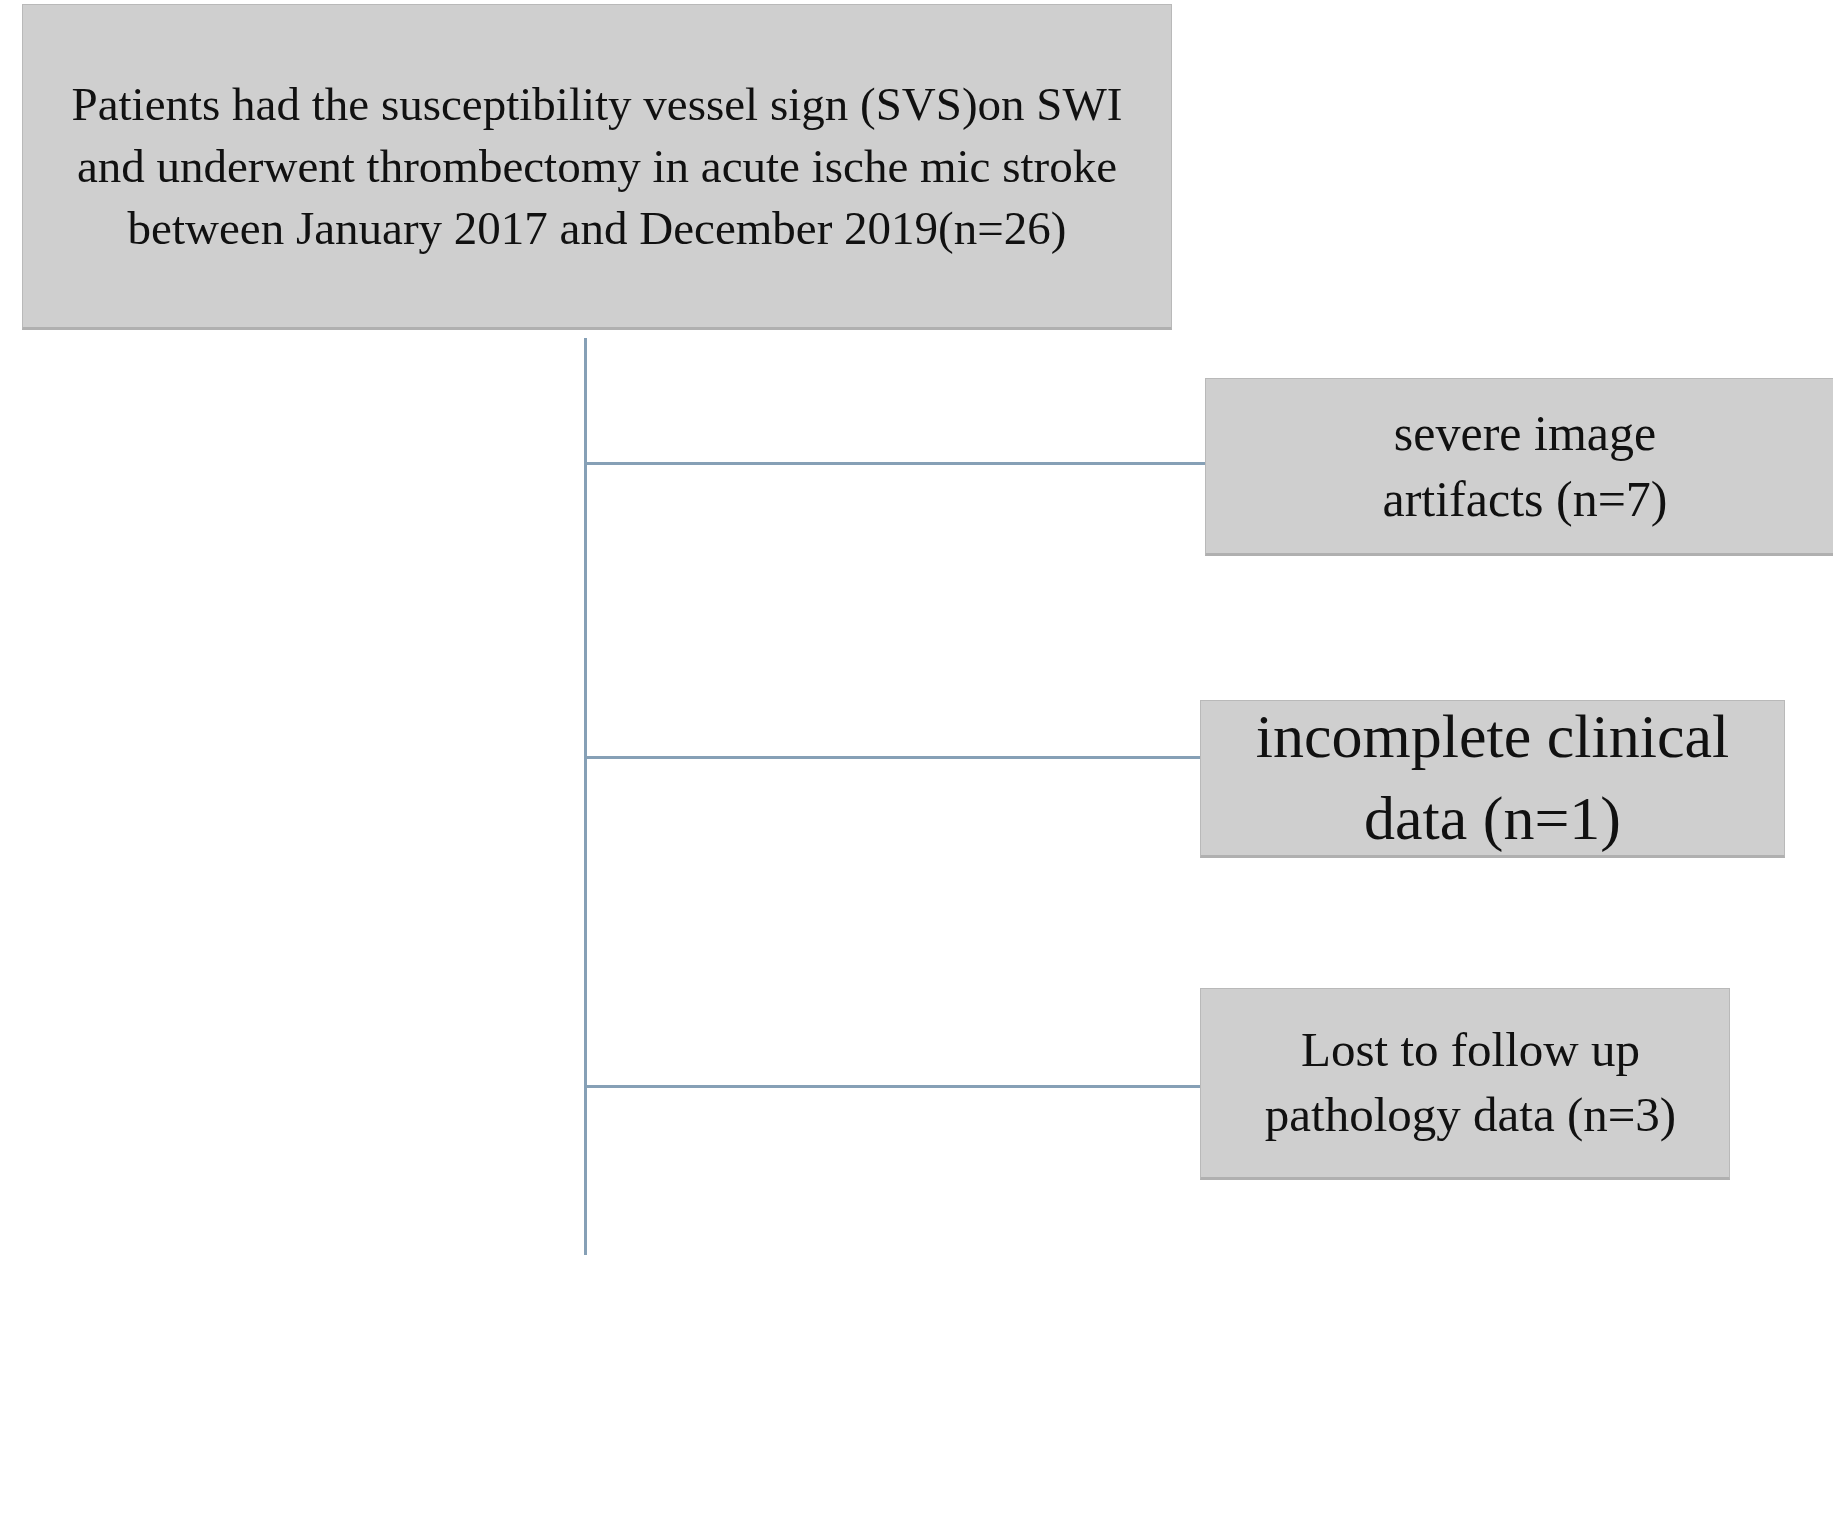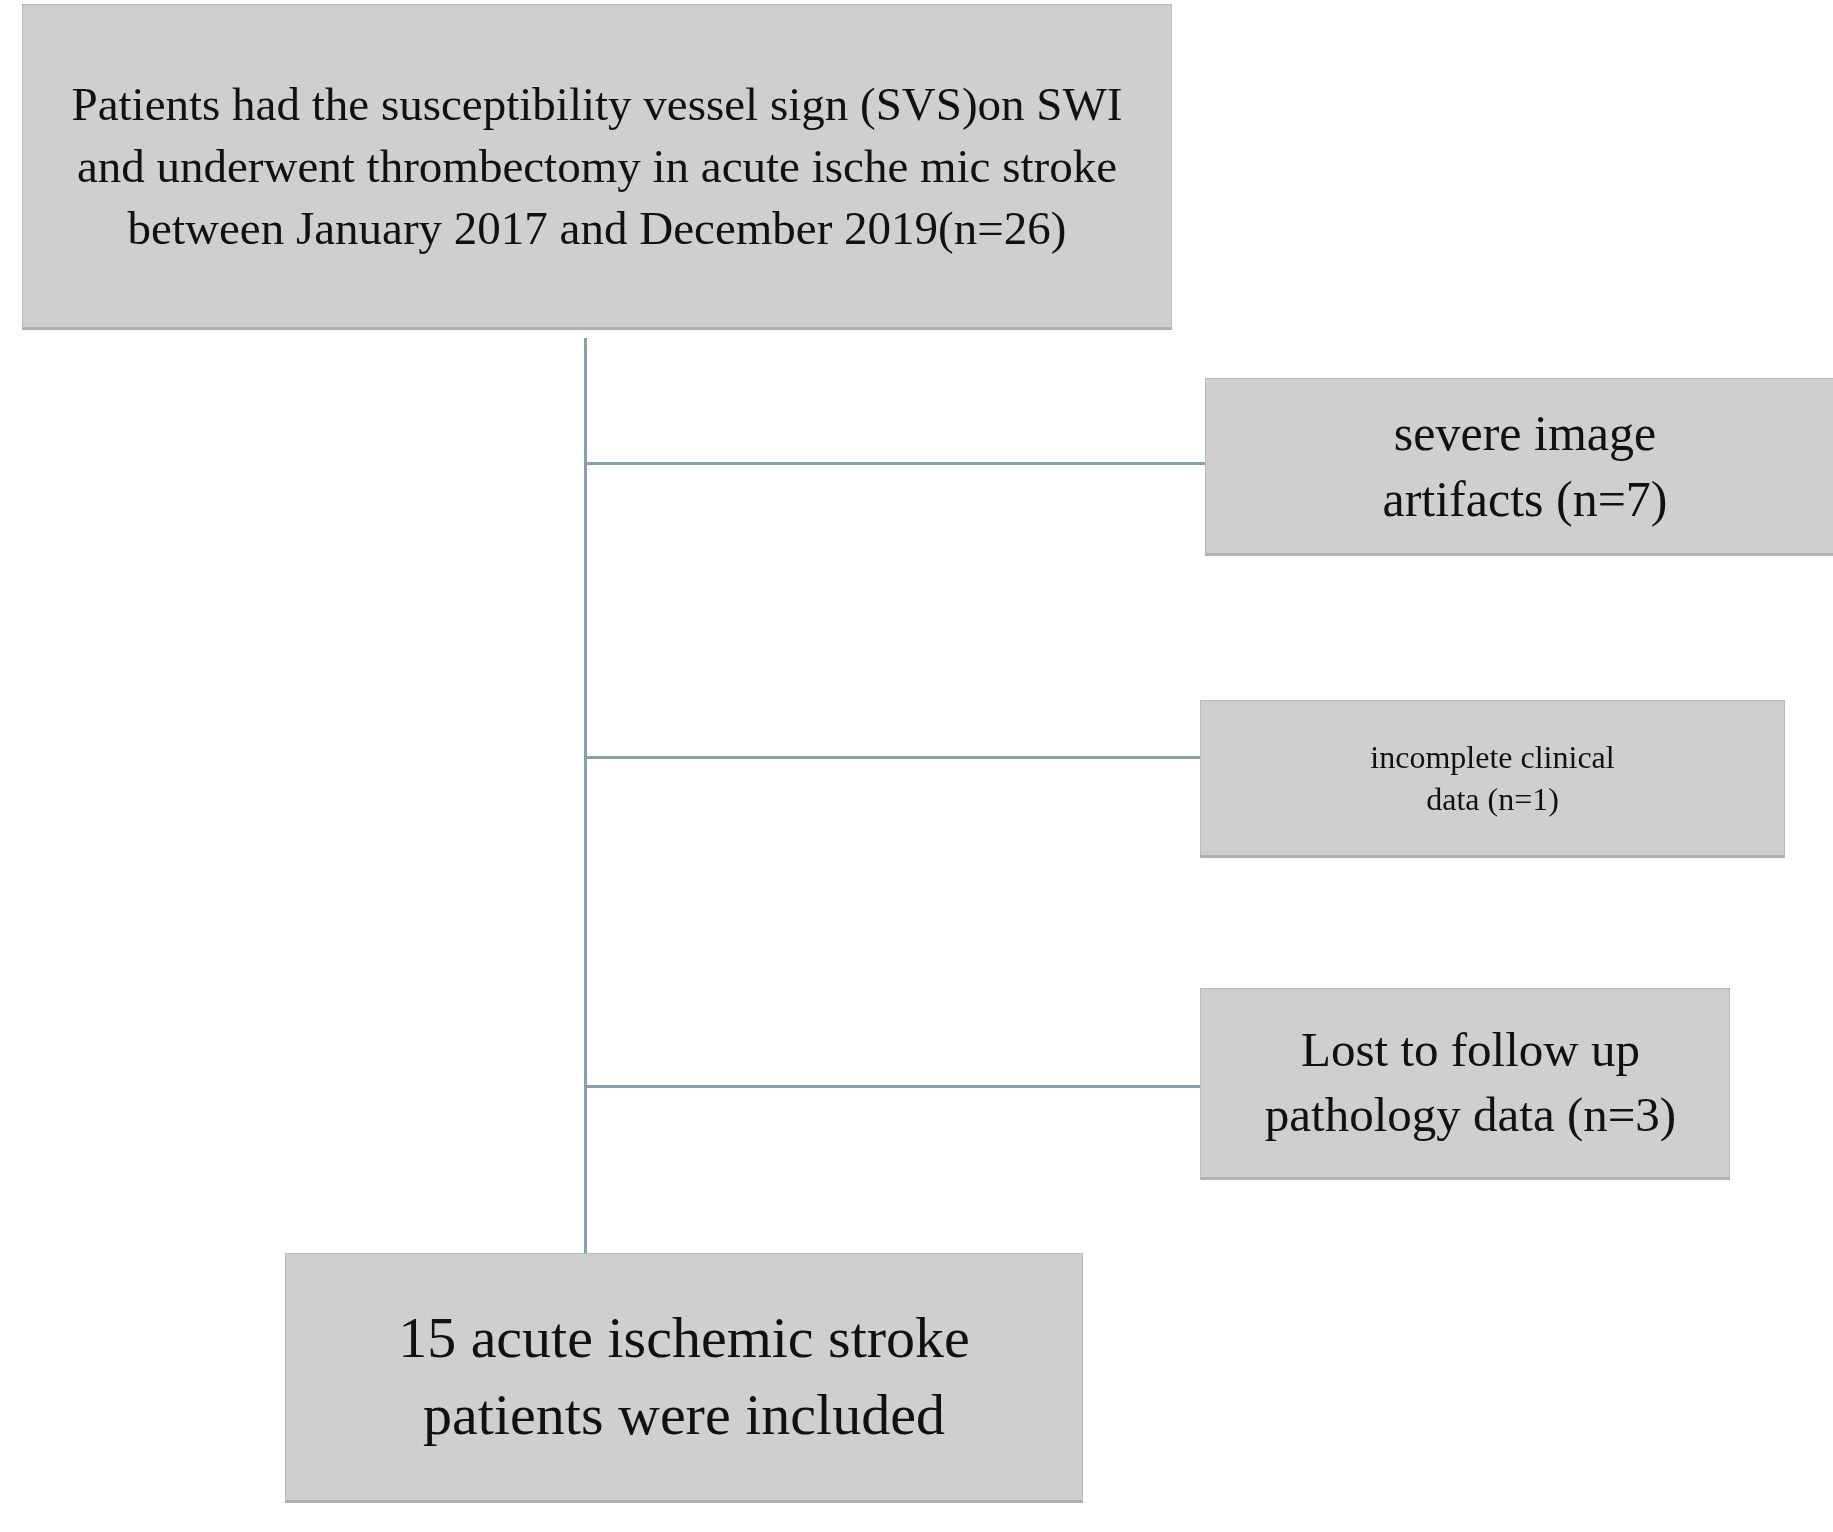--- a/index.html
+++ b/index.html
@@ -60,21 +60,21 @@
     top: 378px;
     width: 640px;
     height: 178px;
     font-size: 50px;
   }
   #box-exclusion-2 {
     left: 1200px;
     top: 700px;
     width: 585px;
     height: 158px;
-    font-size: 32px;
+    font-size: 62px;
   }
   #box-exclusion-3 {
     left: 1200px;
     top: 988px;
     width: 530px;
     height: 192px;
     font-size: 49px;
     padding-left: 11px;
   }
   #box-result {
@@ -141,18 +141,14 @@
   <div class="node-box" id="box-exclusion-2">
     <span class="node-text">incomplete clinical
 data (n=1)</span>
   </div>
 
   <div class="node-box" id="box-exclusion-3">
     <span class="node-text">Lost to follow up
 pathology data (n=3)</span>
   </div>
 
-  <div class="node-box" id="box-result">
-    <span class="node-text">15 acute ischemic stroke
-patients were included</span>
-  </div>
 
 </div>
 
 </body></html>

